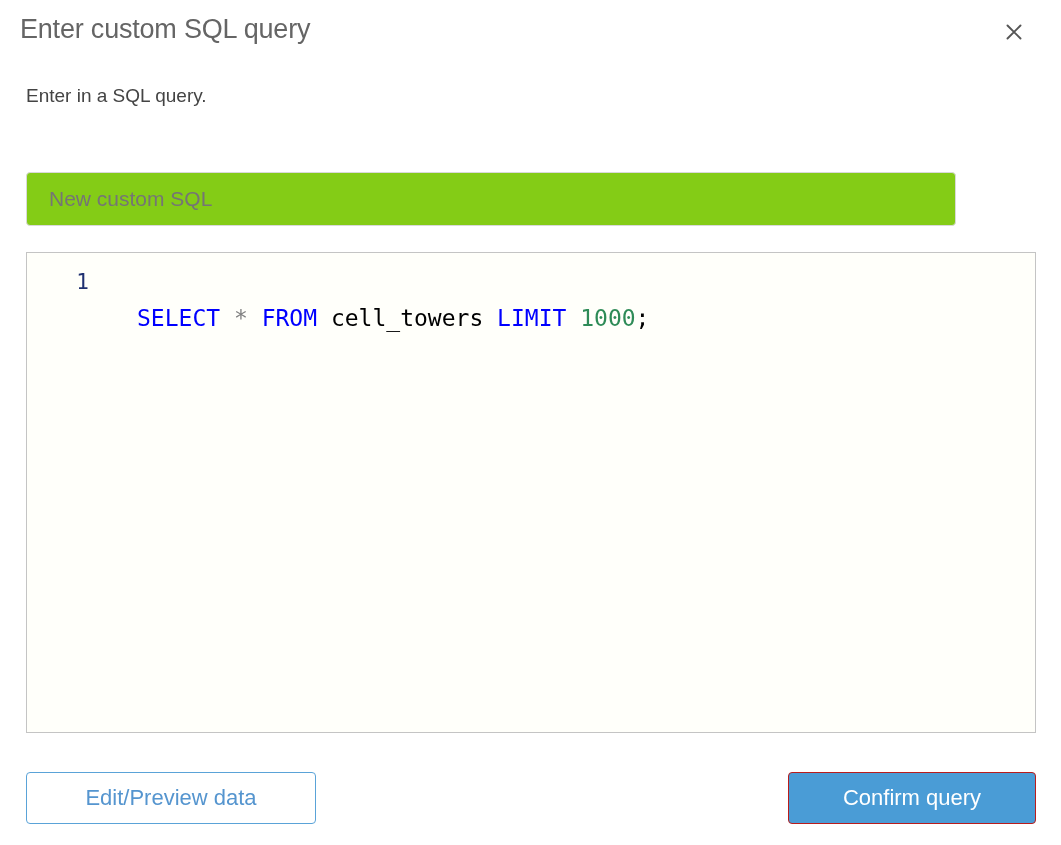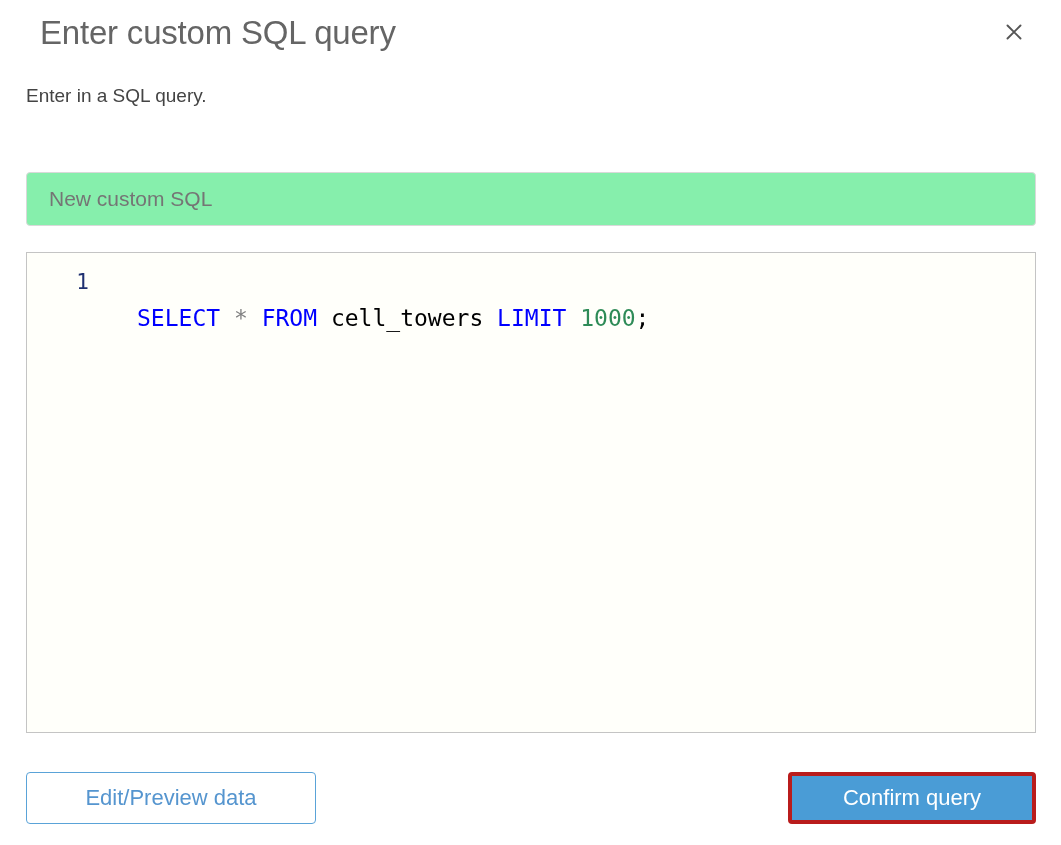--- a/index.html
+++ b/index.html
@@ -24,23 +24,23 @@
   
   .dialog-header {
     position: absolute;
     left: 0;
     top: 0;
     width: 1061px;
     height: 70px;
   }
   .dialog-title {
     position: absolute;
-    left: 40px;
+    left: 20px;
     top: 14px;
-    font-size: 33px;
+    font-size: 27px;
     font-weight: 400;
     color: #656565;
     letter-spacing: -0.2px;
     white-space: nowrap;
   }
   .close-button {
     position: absolute;
     left: 997px;
     top: 15px;
     width: 34px;
@@ -63,26 +63,26 @@
     font-weight: 400;
     color: #444444;
     white-space: nowrap;
   }
 
   
   .name-input {
     position: absolute;
     left: 26px;
     top: 172px;
-    width: 1010px;
+    width: 930px;
     height: 54px;
     box-sizing: border-box;
     border: 1px solid #d9d9d9;
     border-radius: 4px;
-    background: #86efac;
+    background: #84cc16;
     padding: 0 22px;
     font-family: "Liberation Sans", sans-serif;
     font-size: 21px;
     color: #3c3c3c;
     outline: none;
   }
   .name-input::placeholder {
     color: #757575;
     opacity: 1;
   }
@@ -149,21 +149,21 @@
     cursor: pointer;
     padding: 0;
   }
   .btn-primary {
     position: absolute;
     left: 788px;
     top: 772px;
     width: 248px;
     height: 52px;
     box-sizing: border-box;
-    border: 4px solid #b91c1c;
+    border: 1px solid #b91c1c;
     border-radius: 4px;
     background: #4a9cd6;
     color: #ffffff;
     font-family: "Liberation Sans", sans-serif;
     font-size: 22px;
     font-weight: 400;
     cursor: pointer;
     padding: 0;
   }
 </style>

